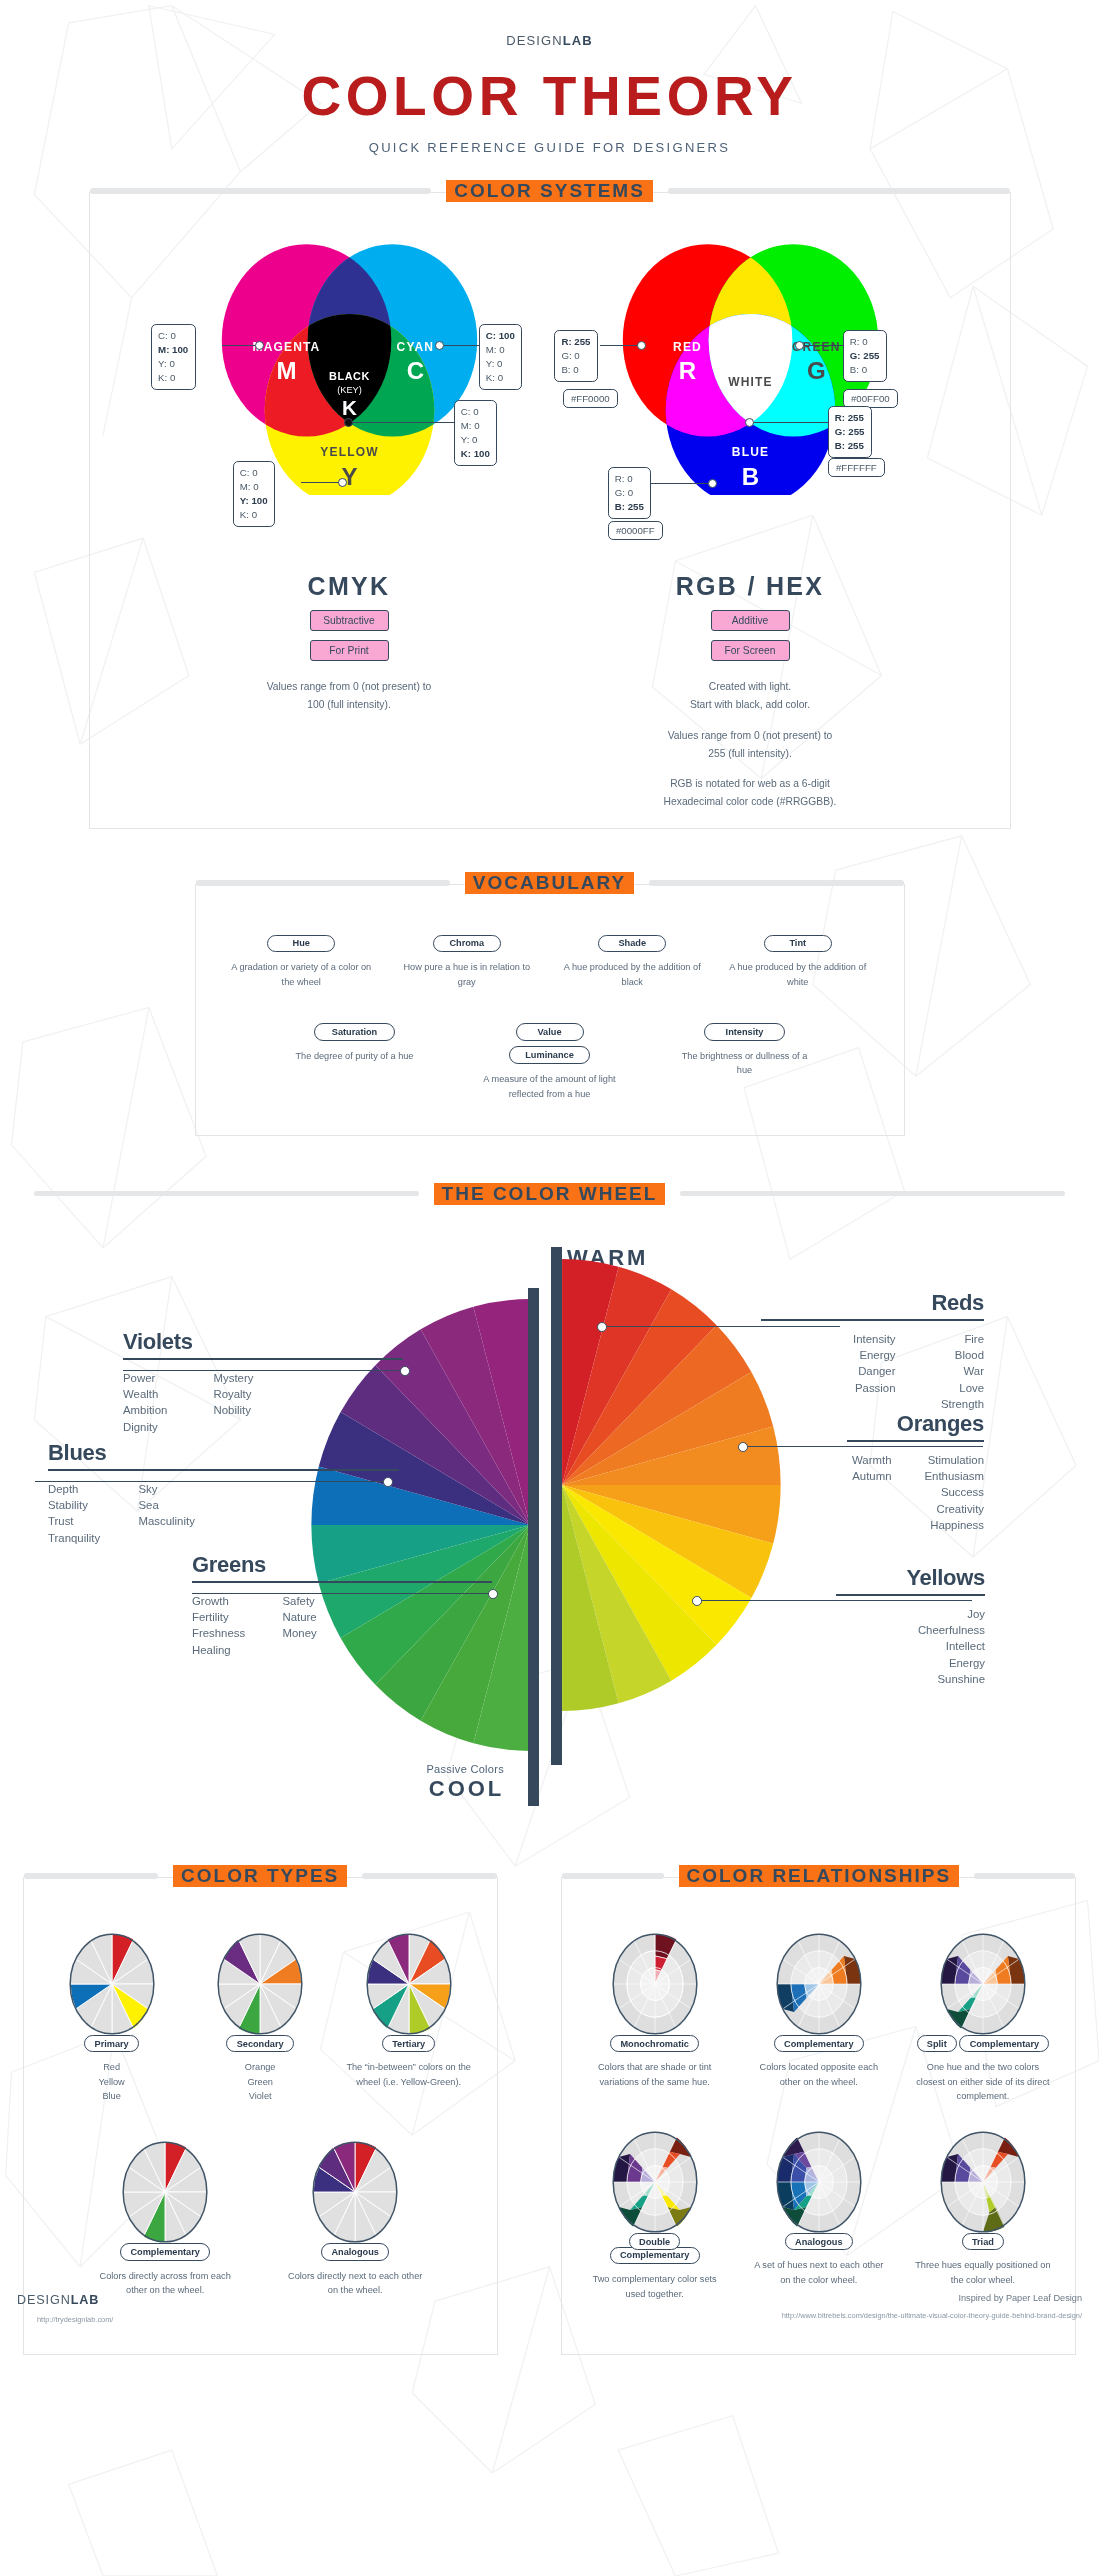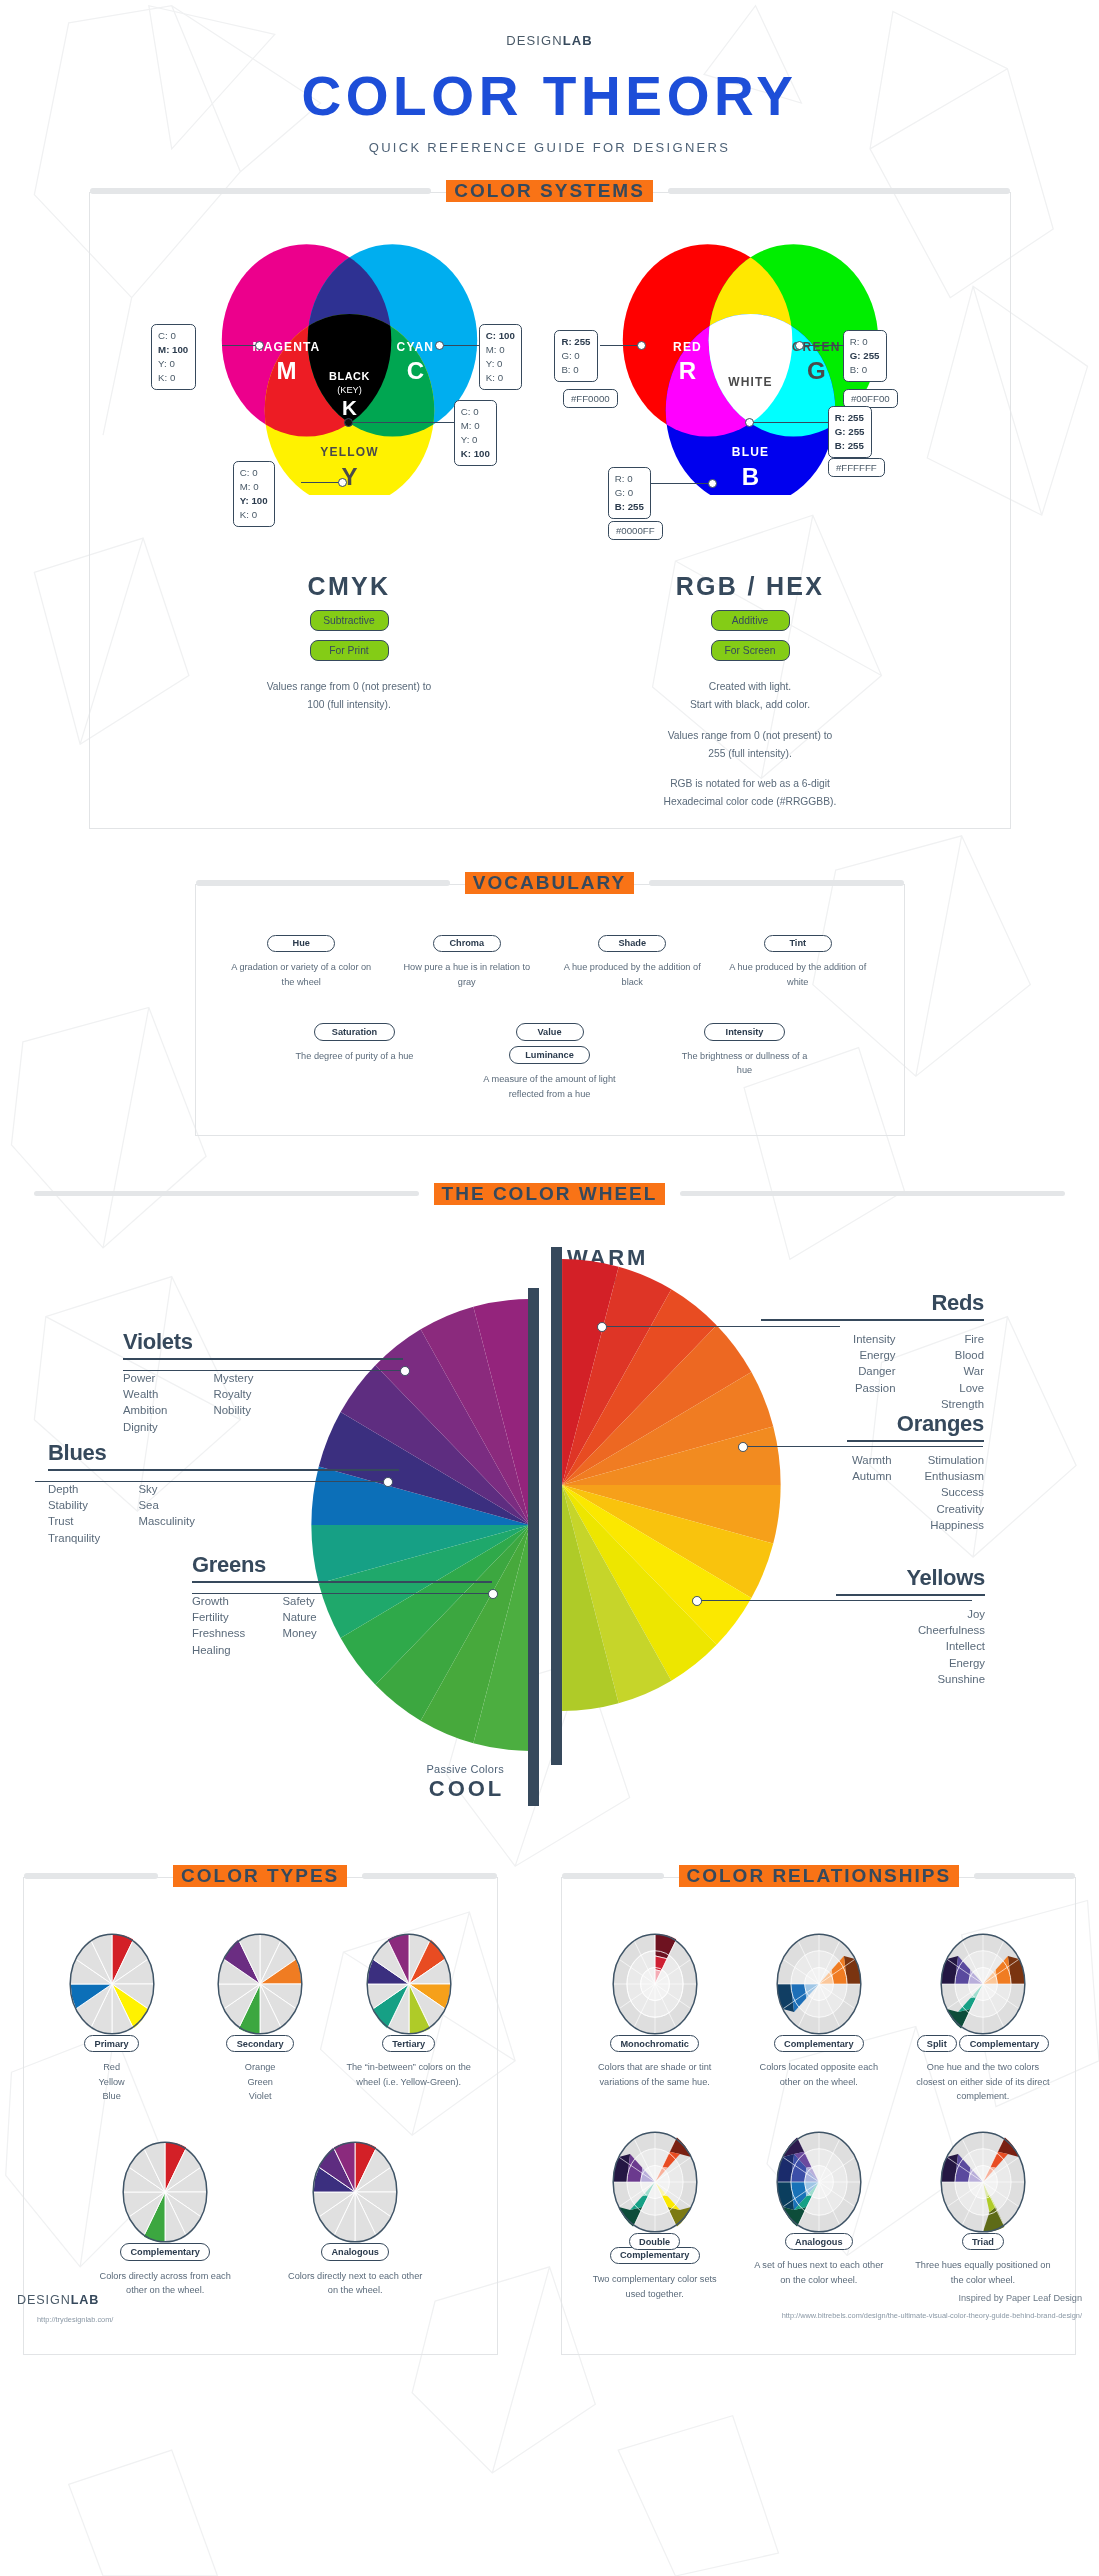--- a/index.html
+++ b/index.html
@@ -19,21 +19,21 @@
   .layer { position: relative; z-index: 2; }
 
   
   .header { text-align: center; padding-top: 33px; }
   .brand {
     font-size: 13px; letter-spacing: 1.1px; color: #4a5a68; font-weight: 300;
   }
   .brand b { font-weight: 800; color: #36495c; }
   .main-title {
     font-size: 55px; font-weight: 800; letter-spacing: 4.6px;
-    color: #1d4ed8; margin-top: 20.6px; line-height: 1;
+    color: #b91c1c; margin-top: 20.6px; line-height: 1;
   }
   .sub-title {
     font-size: 13px; letter-spacing: 2.3px; color: #4e6277;
     margin-top: 16px; font-weight: 400;
   }
 
   
   .section-wrap { position: relative; margin: 0 auto; }
   .section-frame {
     border: 1.1px solid #e2e4e6;
@@ -70,22 +70,22 @@
     position: absolute; width: 9.7px; height: 9.7px; border-radius: 50%;
     border: 1.4px solid #36495c; background: #fff; z-index: 6;
   }
 
   .sys-name {
     font-size: 25px; font-weight: 800; letter-spacing: 2.3px; text-align: center;
     color: #36495c; margin-top: 5.7px;
   }
   .pill {
     display: block; margin: 9.2px auto 0; width: 79px;
-    border: 1.4px solid #36495c; border-radius: 8px; text-align: center;
-    padding: 4px 0; font-size: 10.3px; color: #36495c; background: #84cc16;
+    border: 1.4px solid #36495c; border-radius: 3px; text-align: center;
+    padding: 4px 0; font-size: 10.3px; color: #36495c; background: #f9a8d4;
   }
   .sys-desc {
     margin-top: 17px; text-align: center; font-size: 10.3px; line-height: 1.75;
     color: #5a6a7a;
   }
   .sys-desc p { margin-bottom: 12.6px; }
 
   
   .vocab-pill {
     border: 1.4px solid #36495c; border-radius: 11.4px; background: #fff;

